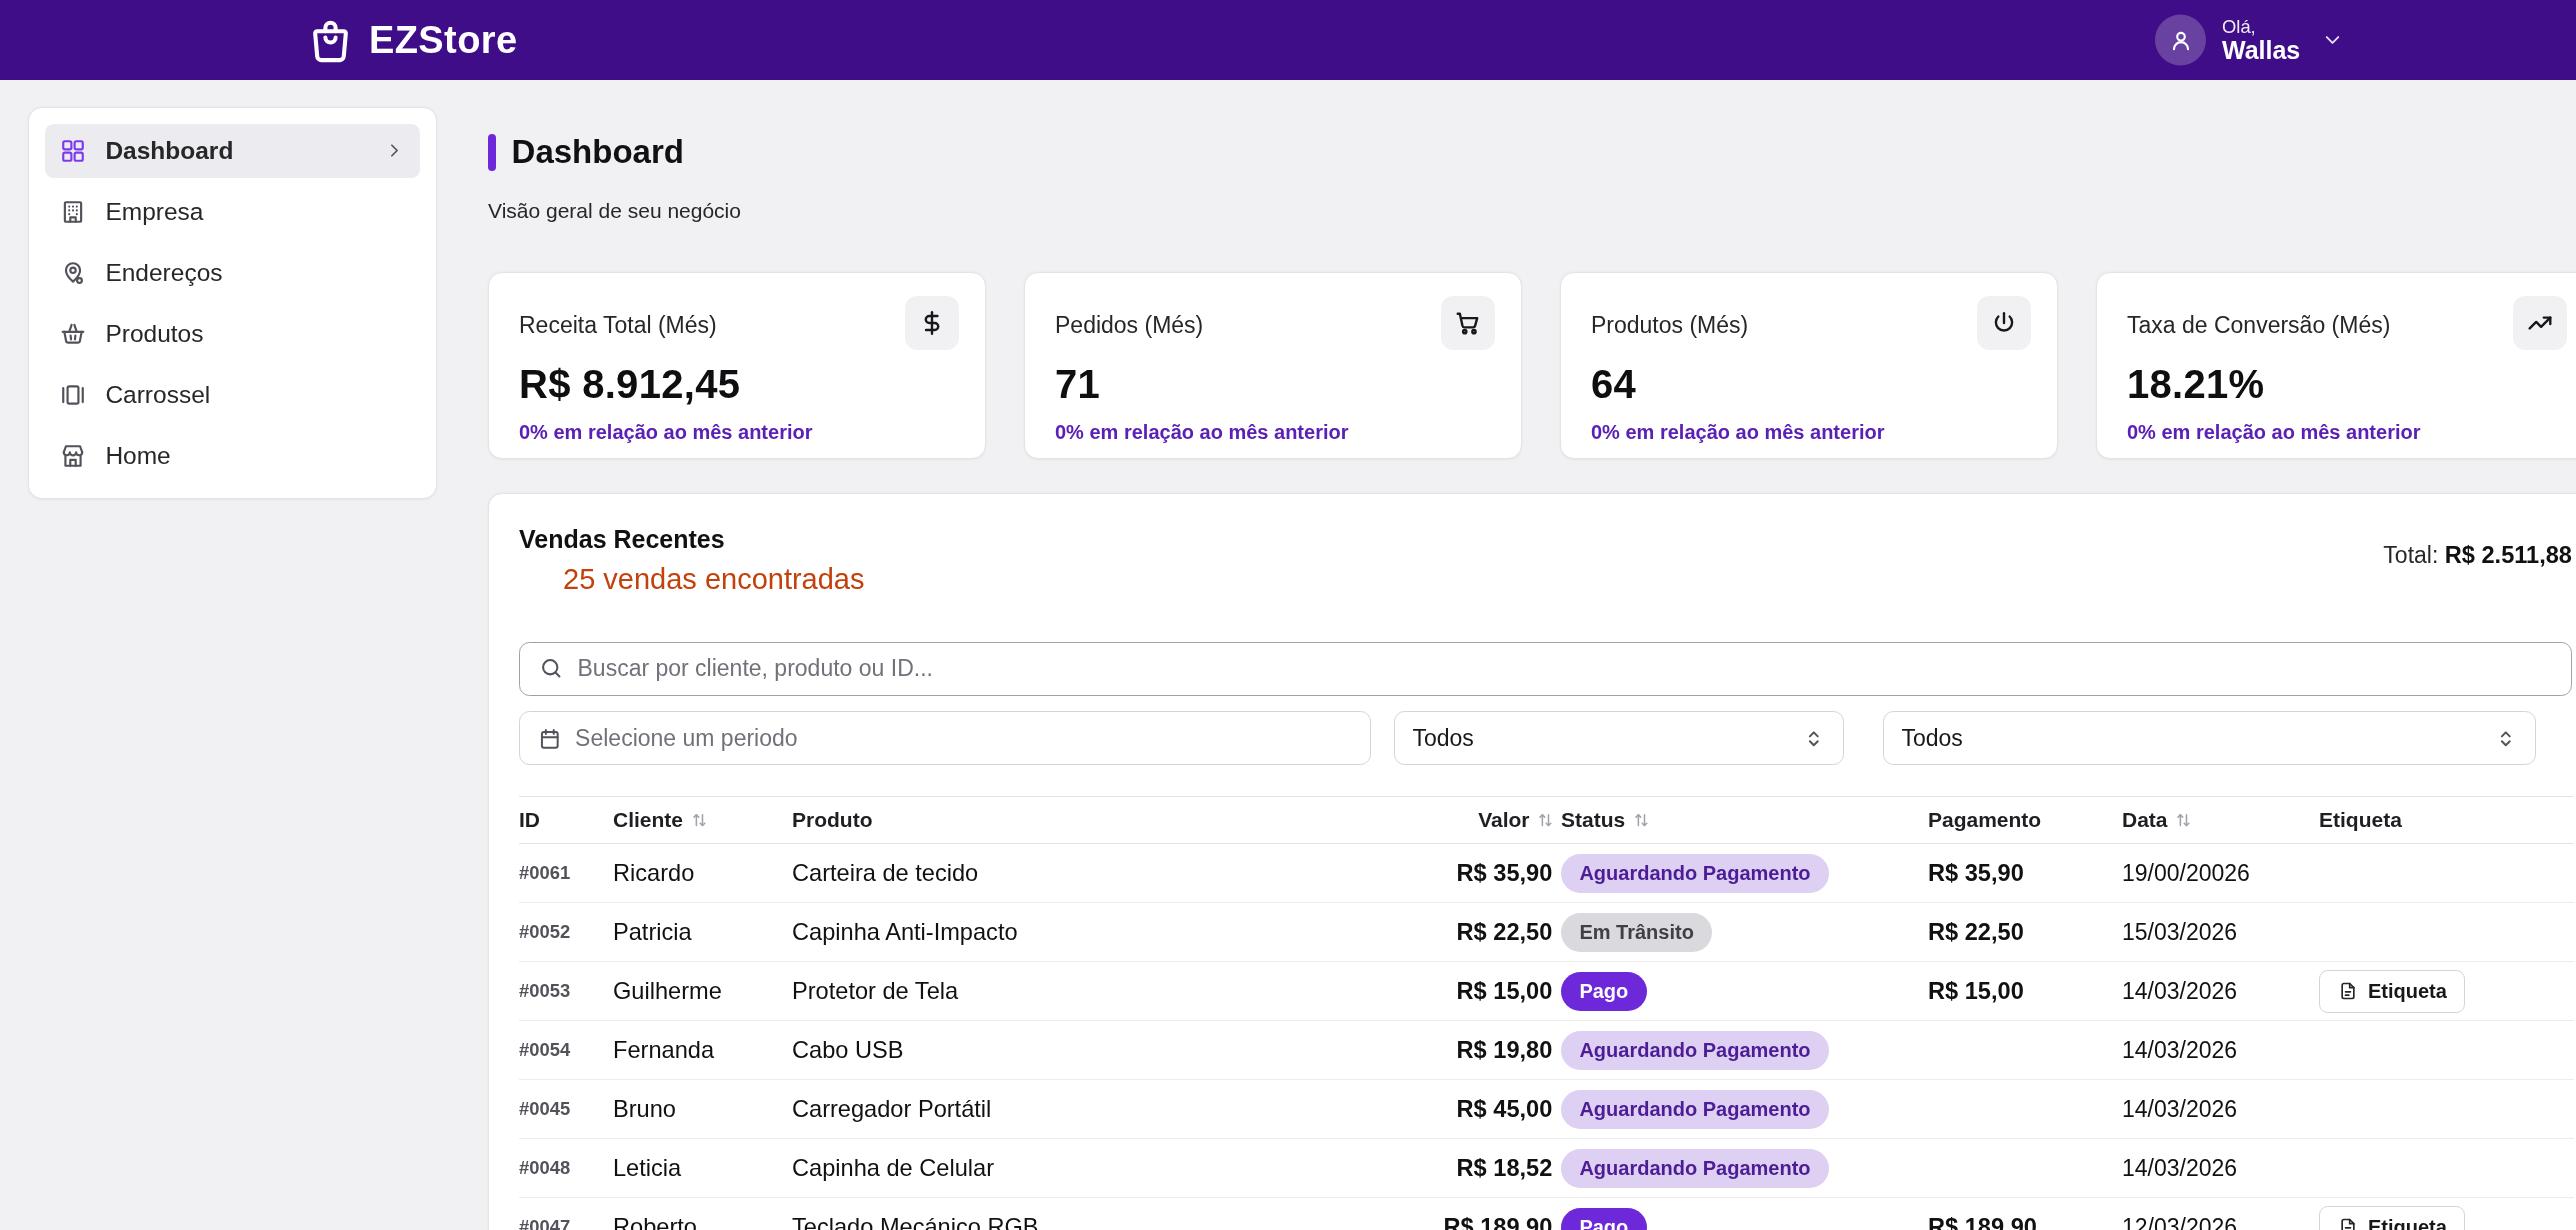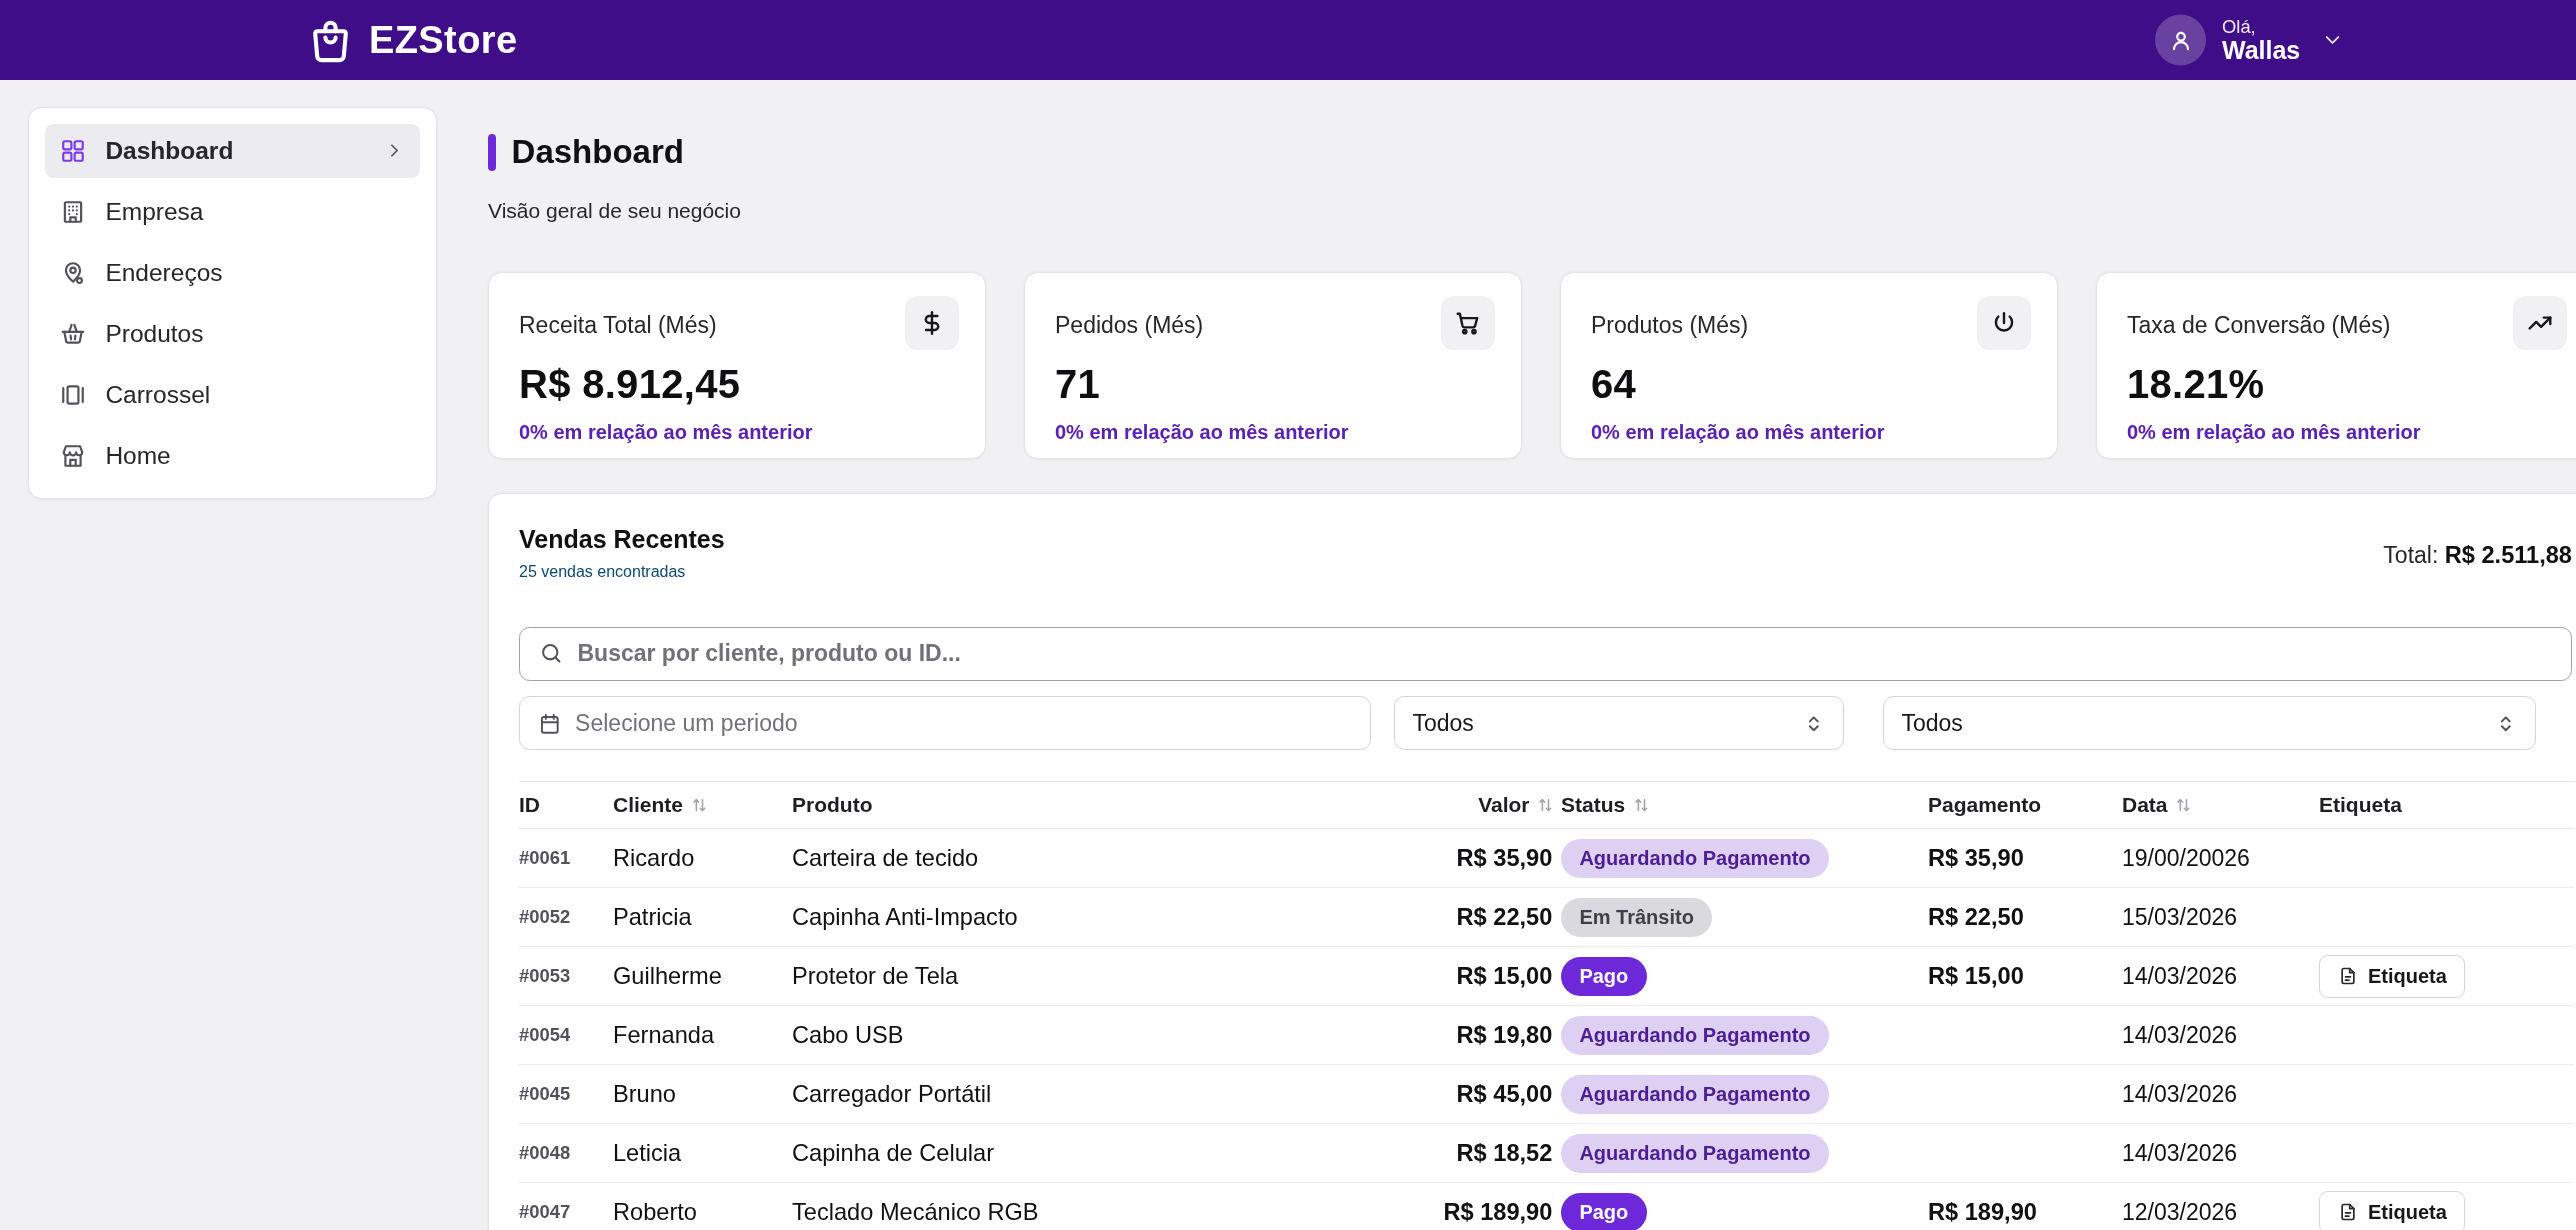--- a/index.html
+++ b/index.html
@@ -74,32 +74,32 @@
   .card-value { font-size:40px; font-weight:800; color:#0f0f12; margin-top:23px; letter-spacing:0.3px; }
   .card-delta { font-size:20px; font-weight:600; color:#5b21b6; margin-top:14px; }
 
   
   .panel {
     margin-top:34px; width:2115px; height:786px;
     background:#fff; border:0.9px solid #e4e4e7; border-radius:14px;
     padding:31px 30px; box-shadow:0 0.9px 2.6px rgba(0,0,0,.05); position:relative;
   }
   .panel-title { font-size:25px; font-weight:700; color:#111113; }
-  .panel-count { font-size:16px; color:#0c4a6e; margin-top:8.7px; }
+  .panel-count { font-size:29px; color:#c2410c; margin-top:8.7px;margin-left:44px; }
   .panel-total { position:absolute; right:30px; top:48px; font-size:23px; color:#27272a; }
   .panel-total b { font-size:23.6px; font-weight:800; color:#111113; }
 
   .search-field {
     margin-top:46px; height:54px; border:1.7px solid #a1a1aa; border-radius:10.5px;
     display:flex; align-items:center; padding:0 19px; gap:14px; background:#fff;
   }
   .search-field svg { width:24.5px; height:24.5px; color:#52525b; flex:0 0 auto; }
   .search-field input {
     border:none; outline:none; flex:1; font-size:23px; color:#0f172a;
-    font-family:"Liberation Sans", sans-serif; background:transparent;font-weight:bold;
+    font-family:"Liberation Sans", sans-serif; background:transparent;
   }
   .search-field input::placeholder { color:#71717a; }
 
   .filters { display:flex; margin-top:15.7px; }
   .field {
     height:54px; border:1.7px solid #d4d4d8; border-radius:10.5px; background:#fff;
     display:flex; align-items:center; padding:0 17.5px; gap:14px; font-size:23px; cursor:pointer;
   }
   .field svg { width:23.6px; height:23.6px; color:#52525b; flex:0 0 auto; }
   .field .ph { color:#71717a; }

